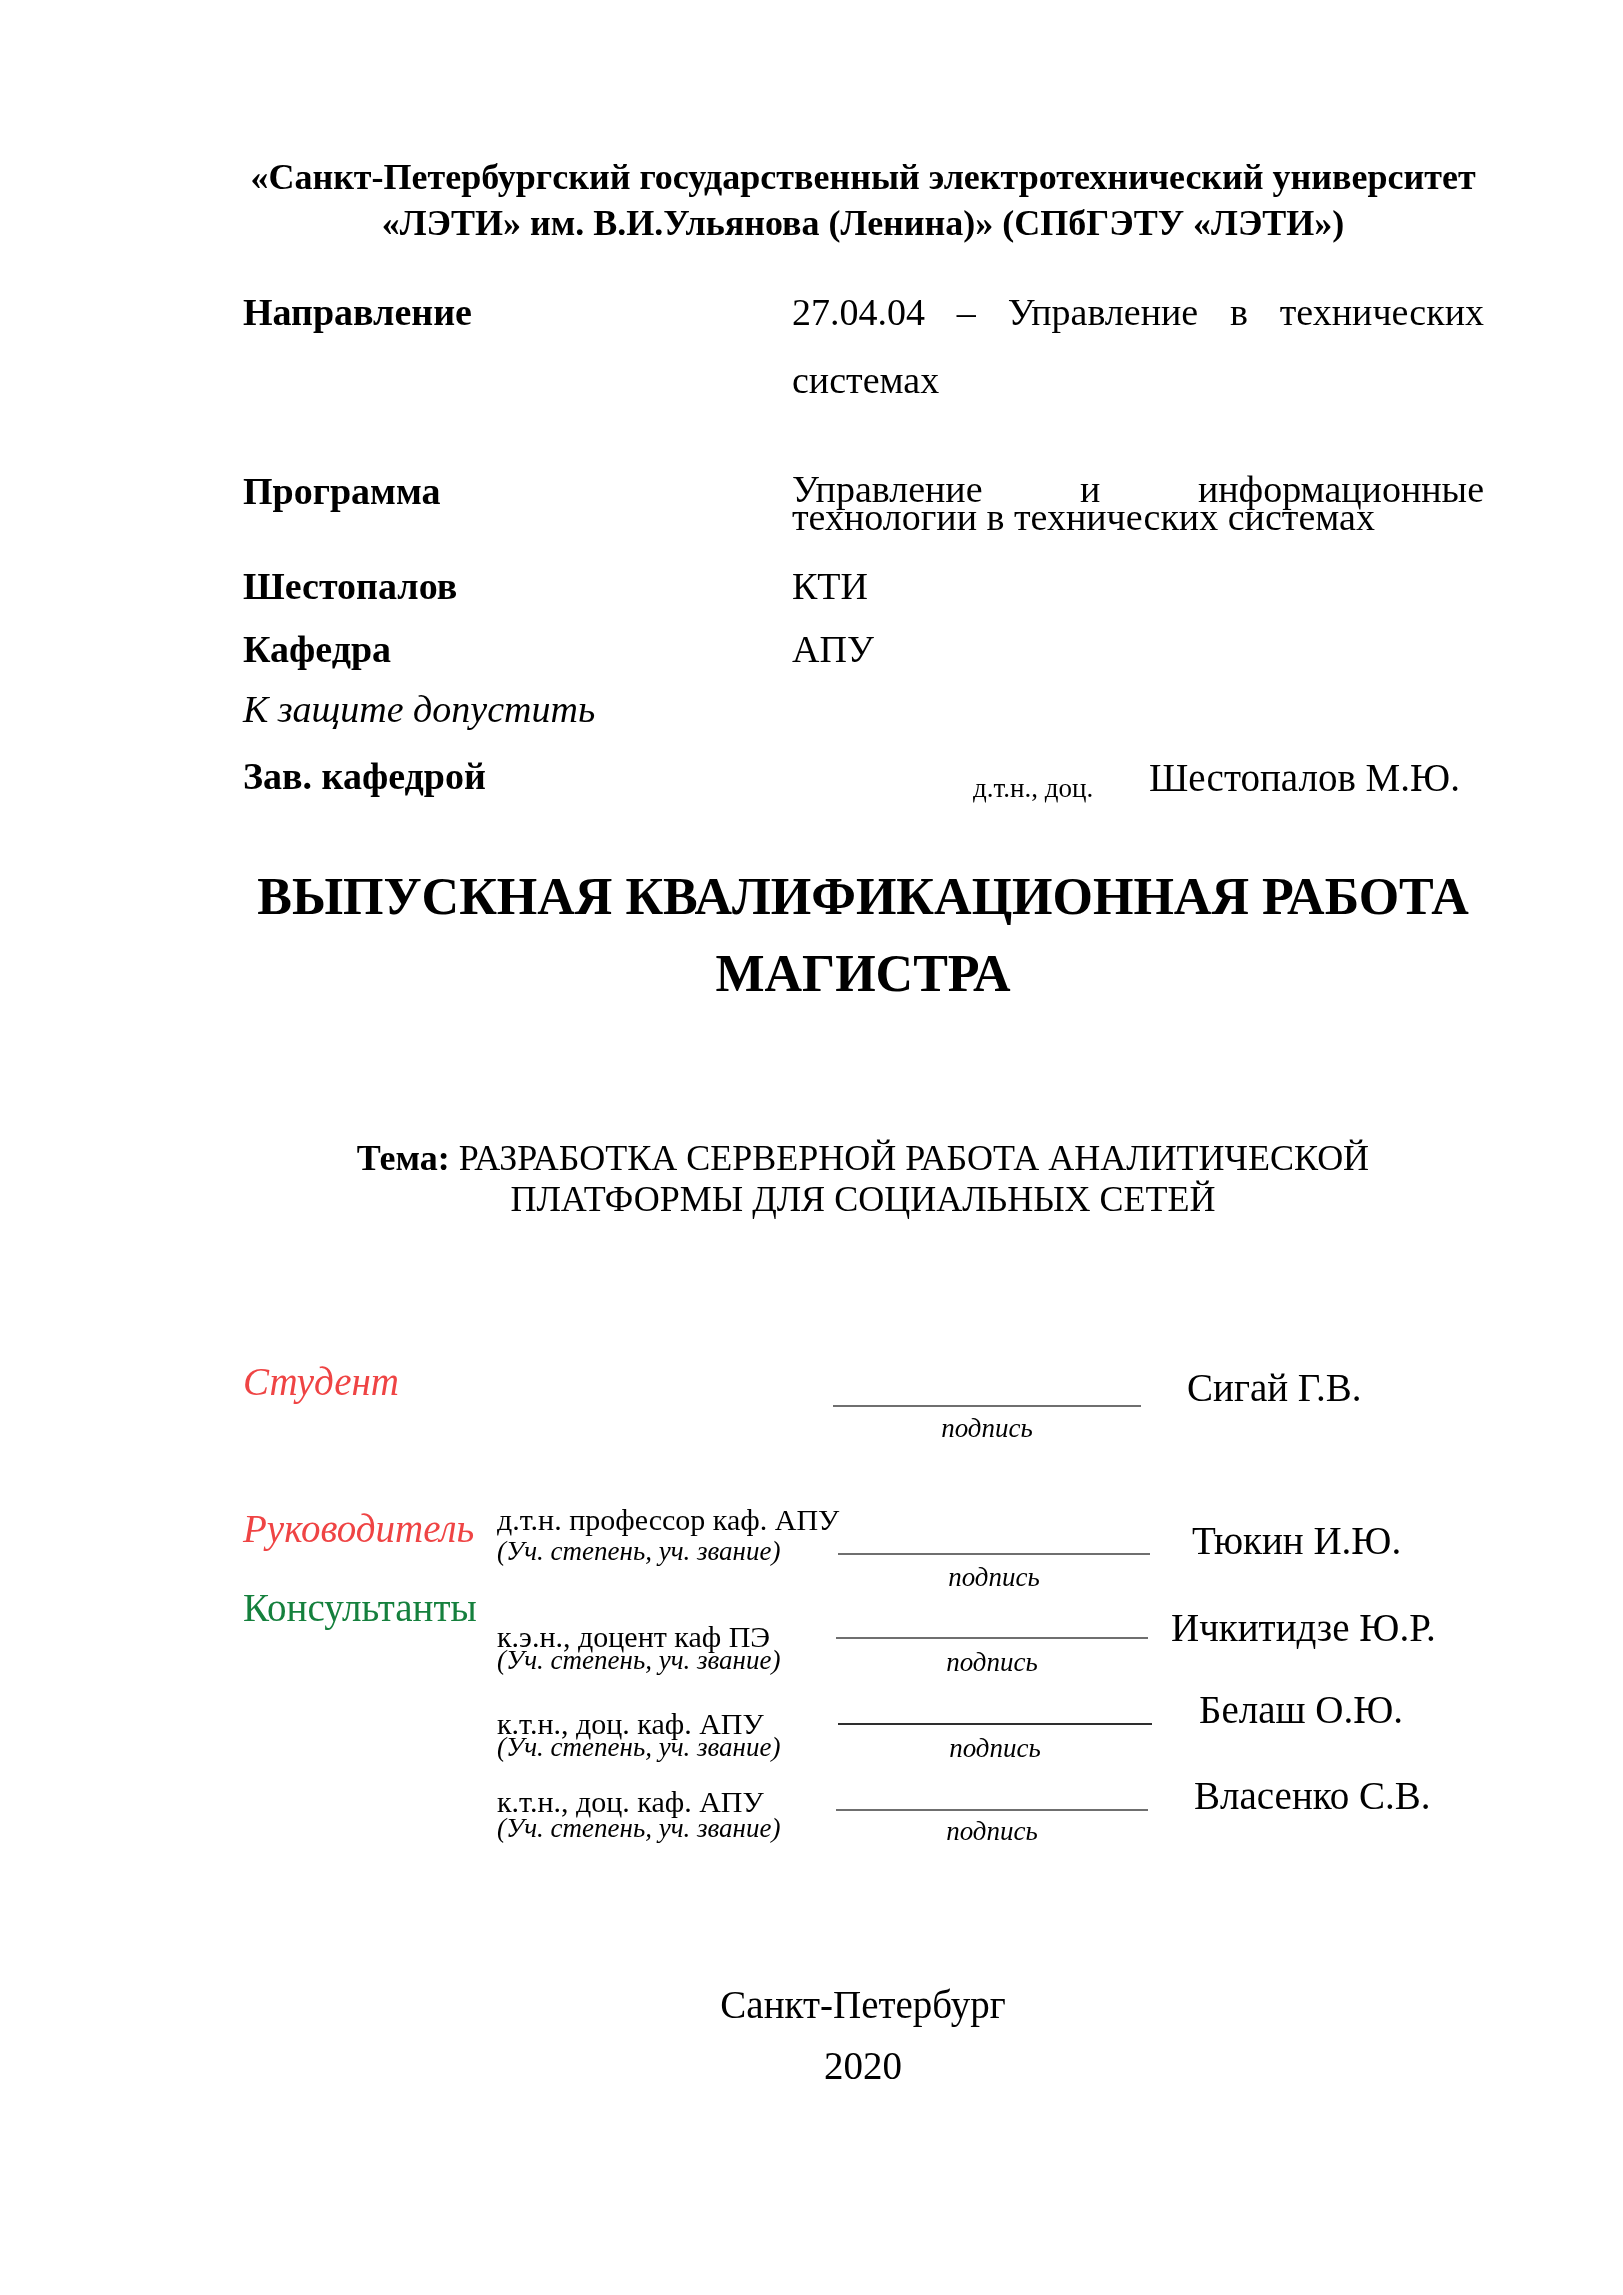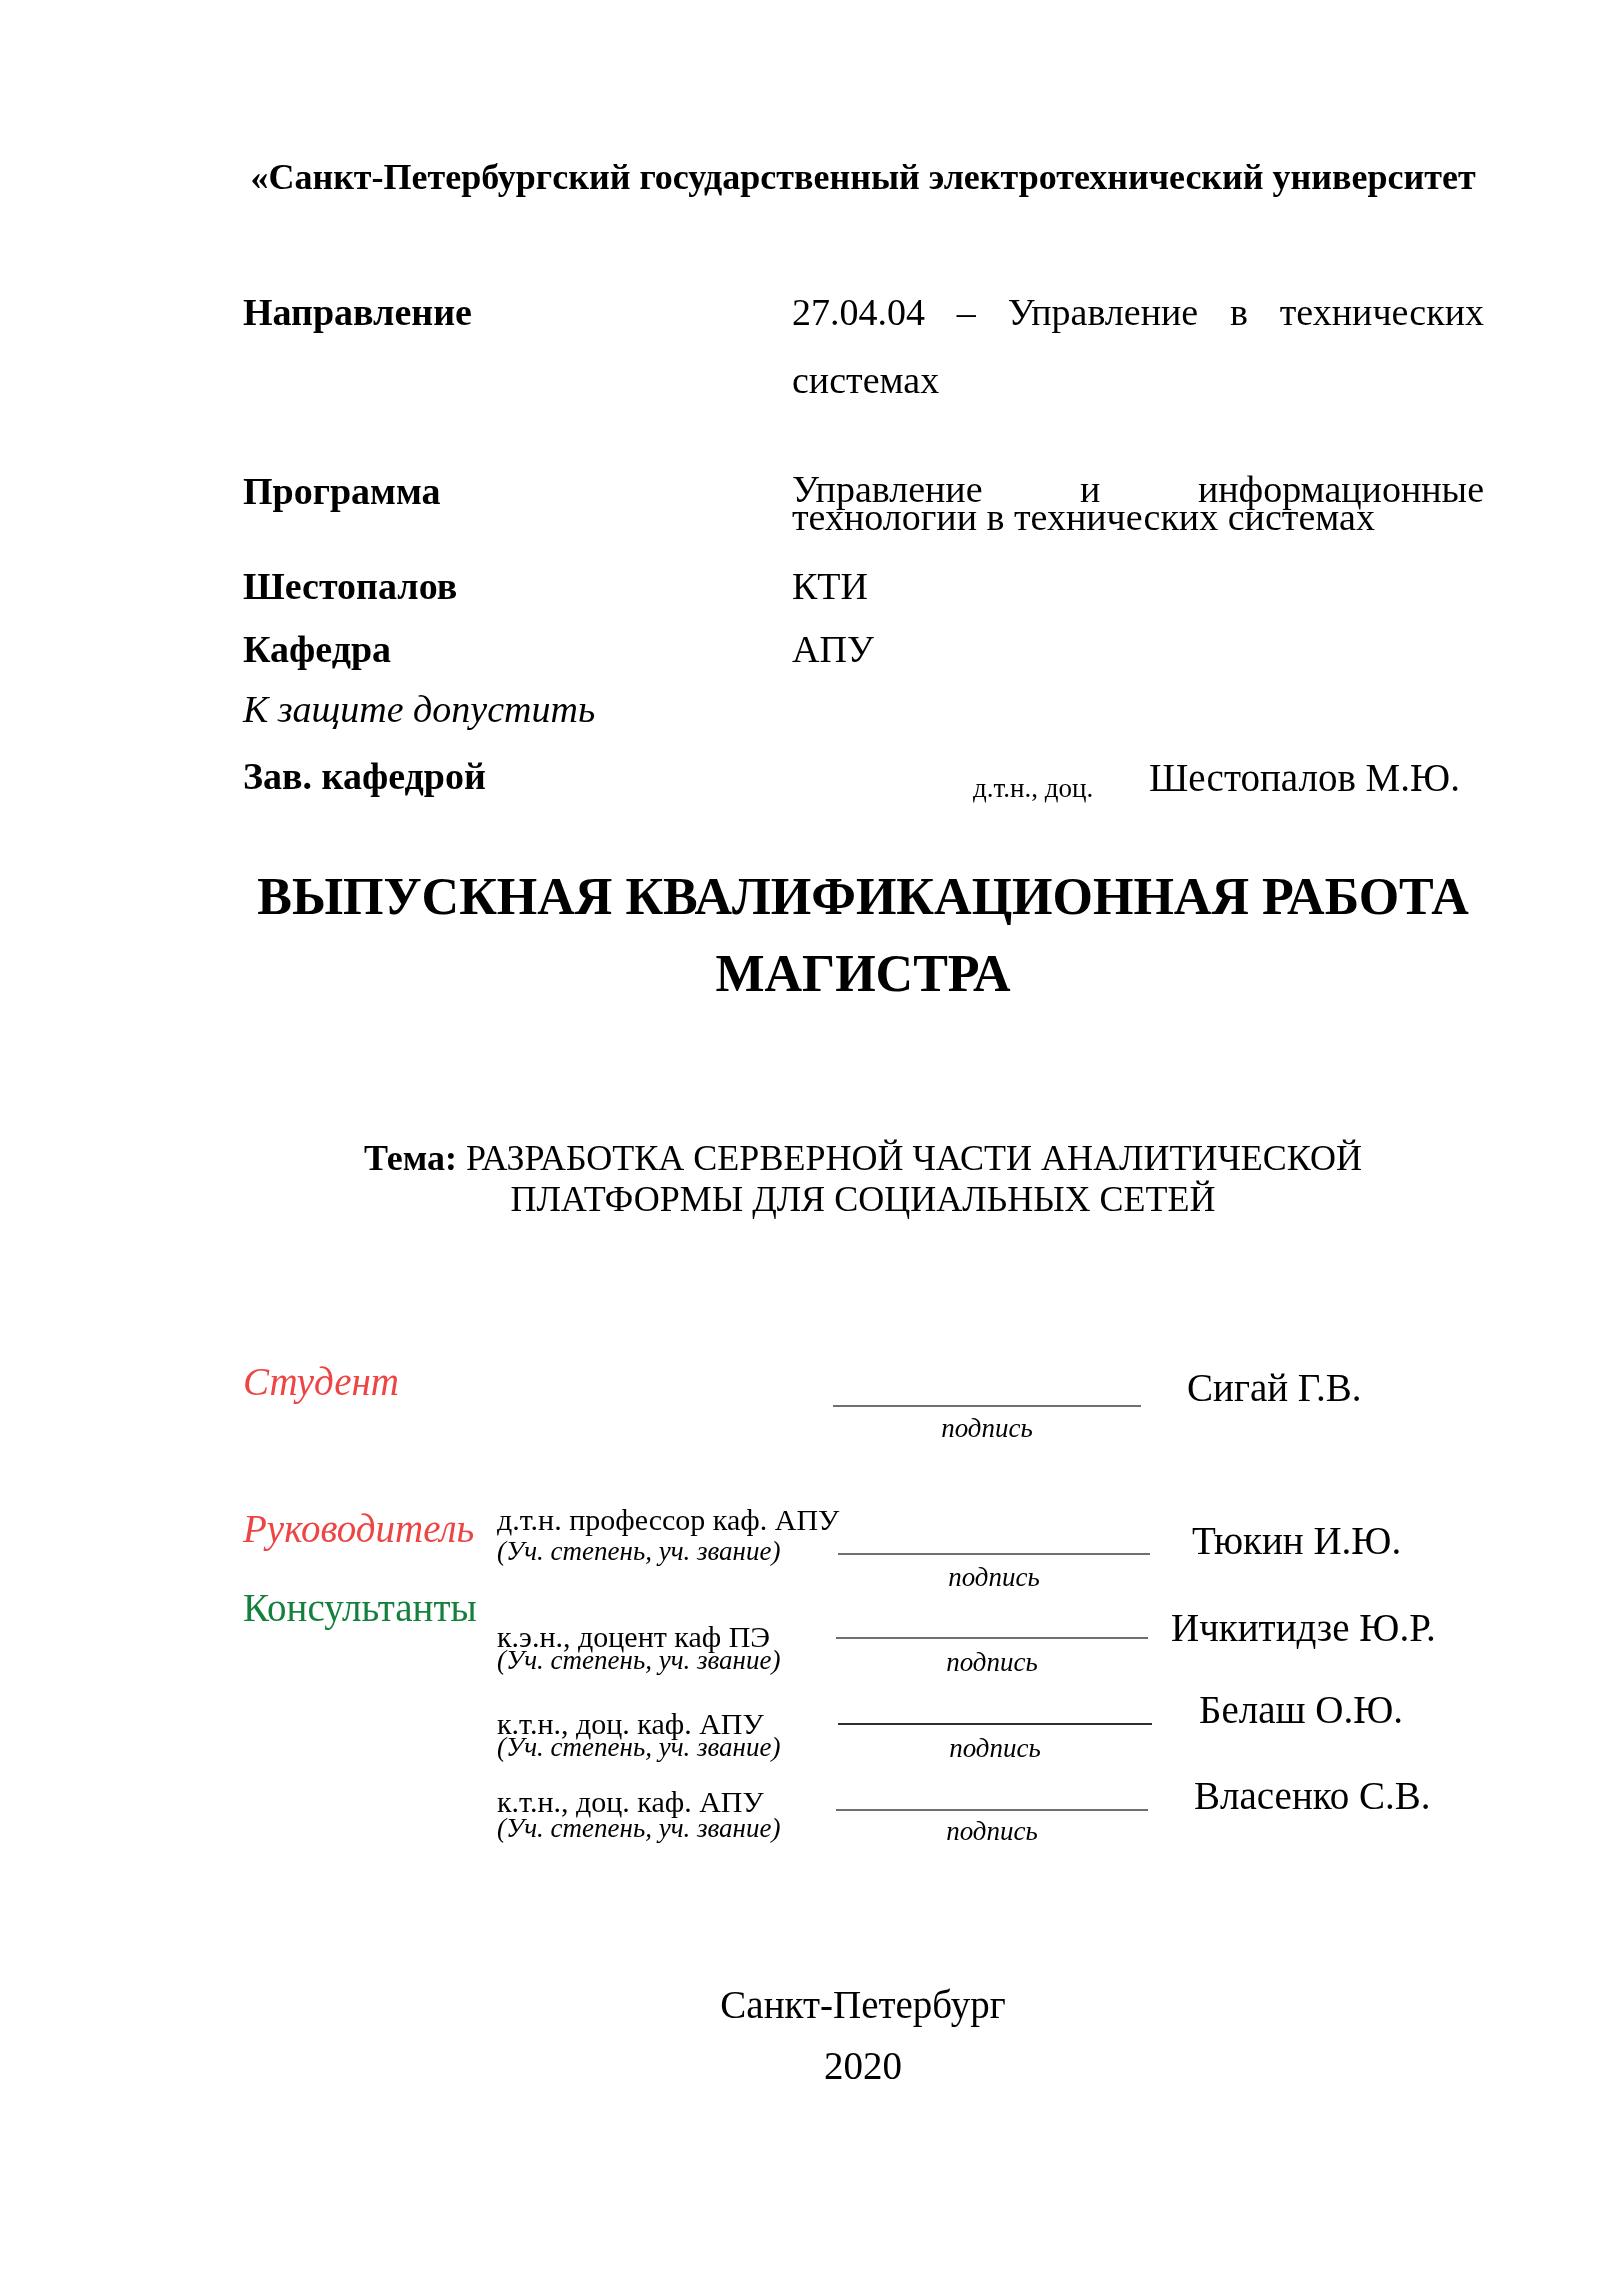--- a/index.html
+++ b/index.html
@@ -28,20 +28,21 @@
   .role-dark{color:#15803d;}
   .header-t{font-size:36px;line-height:46px;}
   .title-t{font-size:52px;line-height:77px;}
   .topic-t{font-size:36px;line-height:41px;}
 </style>
 </head>
 <body>
 
 <div class="abs header-t b c" style="left:243px;top:154px;width:1240px;">
   <div>«Санкт-Петербургский государственный электротехнический университет</div>
+  <div>«ЛЭТИ» им. В.И.Ульянова (Ленина)» (СПбГЭТУ «ЛЭТИ»)</div>
 </div>
 
 <div class="abs body-t b" style="left:243px;top:289px;">Направление</div>
 <div class="abs body-t jline" style="left:792px;top:289px;width:692px;">27.04.04 – Управление в технических</div>
 <div class="abs body-t" style="left:792px;top:357px;">системах</div>
 
 <div class="abs body-t b" style="left:243px;top:448px;margin-top:20px;">Программа</div>
 <div class="abs body-t jline" style="left:792px;top:425px;width:692px;margin-top:41px;">Управление и информационные</div>
 <div class="abs body-t" style="left:792px;top:494px;">технологии в технических системах</div>
 
@@ -55,21 +56,21 @@
 <div class="abs body-t" style="left:243px;top:753px;font-weight:bold;">Зав. кафедрой</div>
 <div class="abs small-t" style="left:973px;top:772px;">д.т.н., доц.</div>
 <div class="abs name-t" style="left:1149px;top:753px;">Шестопалов М.Ю.</div>
 
 <div class="abs title-t b c" style="left:243px;top:858px;width:1240px;">
   <div>ВЫПУСКНАЯ КВАЛИФИКАЦИОННАЯ РАБОТА</div>
   <div>МАГИСТРА</div>
 </div>
 
 <div class="abs topic-t c" style="left:243px;top:1138px;width:1240px;">
-  <div><span class="b">Тема:</span> <span>РАЗРАБОТКА СЕРВЕРНОЙ ЧАСТИ АНАЛИТИЧЕСКОЙ</span></div>
+  <div><span class="b">Тема:</span> <span>РАЗРАБОТКА СЕРВЕРНОЙ РАБОТА АНАЛИТИЧЕСКОЙ</span></div>
   <div>ПЛАТФОРМЫ ДЛЯ СОЦИАЛЬНЫХ СЕТЕЙ</div>
 </div>
 
 <div class="abs role-t role-gray" style="left:243px;top:1357px;">Студент</div>
 <div class="abs sig-line" style="left:833px;top:1405px;width:308px;"></div>
 <div class="abs cap-t c" style="left:833px;top:1412px;width:308px;">подпись</div>
 <div class="abs name-t" style="left:1187px;top:1363px;">Сигай Г.В.</div>
 
 <div class="abs role-t role-gray" style="left:243px;top:1504px;">Руководитель</div>
 <div class="abs deg-t" style="left:497px;top:1502px;">д.т.н. профессор каф. АПУ</div>

